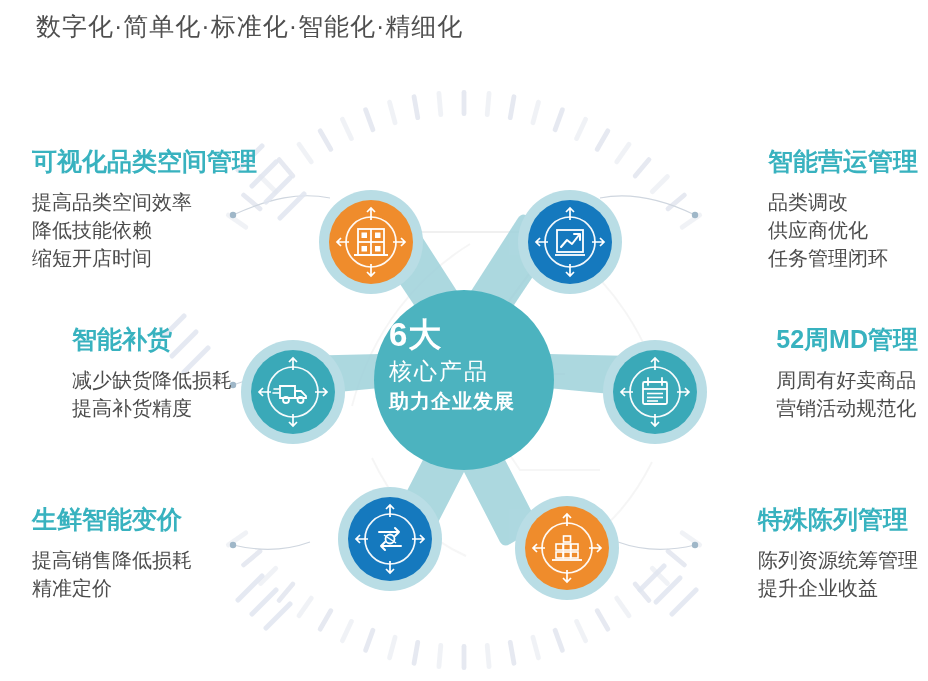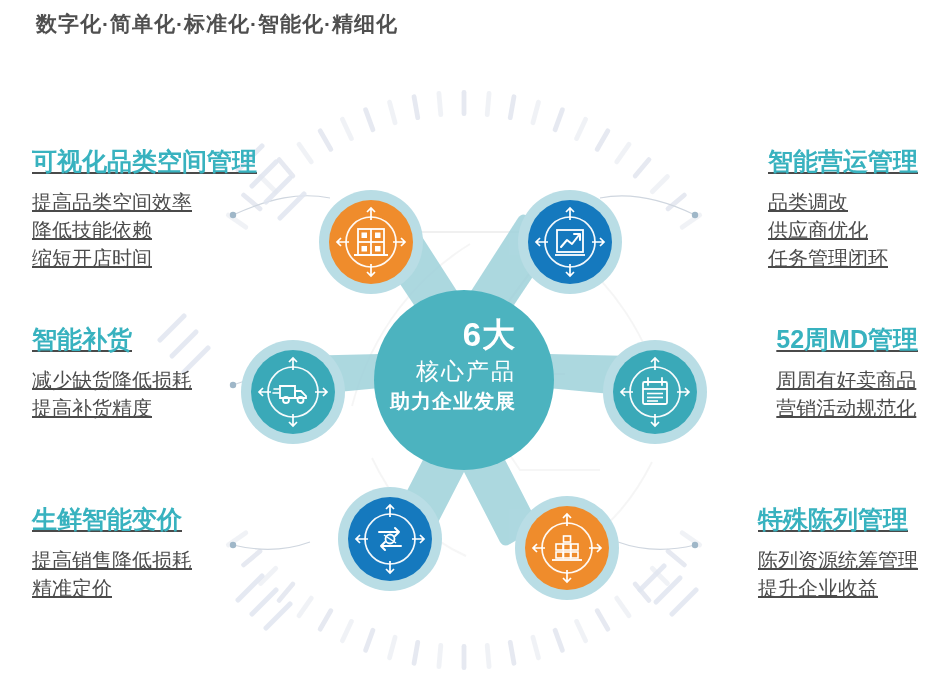--- a/index.html
+++ b/index.html
@@ -16,42 +16,42 @@
     font-family: "Liberation Sans", "DejaVu Sans", sans-serif;
     color: #4a4a4a;
     -webkit-font-smoothing: antialiased;
   }
 
   
   .page-title {
     position: absolute;
     left: 36px;
     top: 10px;
-    font-size: 21px;
+    font-size: 25px;
     letter-spacing: 1px;
     color: #4f4f4f;
-    font-weight: 700;
+    font-weight: 400;
     white-space: nowrap;
   }
 
   
   .bg-layer {
     position: absolute;
     left: 0; top: 0;
     width: 928px; height: 681px;
     pointer-events: none;
   }
 
   
   .hub-text {
     position: absolute;
-    left: 366px;
+    left: 389px;
     top: 318px;
     width: 150px;
-    text-align: right;
+    text-align: left;
     color: #ffffff;
     line-height: 1;
     pointer-events: none;
   }
   .hub-big {
     font-size: 33px;
     font-weight: 700;
     letter-spacing: 1px;
     margin-bottom: 9px;
   }
@@ -63,21 +63,20 @@
   }
   .hub-small {
     font-size: 20px;
     font-weight: 700;
     letter-spacing: 1px;
   }
 
   
   .block {
     position: absolute;
-    text-decoration: underline;
   }
   .block.left  { left: 32px;  text-align: left; }
   .block.right { right: 10px; text-align: left; }
 
   .block-title {
     font-size: 25px;
     font-weight: 700;
     color: #38b2bf;
     margin: 0 0 12px 0;
     white-space: nowrap;
@@ -89,21 +88,21 @@
     list-style: none;
   }
   .block-lines li {
     font-size: 20px;
     color: #4c4c4c;
     line-height: 1.42;
     white-space: nowrap;
   }
 
   .b-lt { top: 148px; }
-  .b-lm { top: 326px; }
+  .b-lm { top: 326px; margin-left: 40px; }
   .b-lb { top: 506px; }
   .b-rt { top: 148px; }
   .b-rm { top: 326px; }
   .b-rb { top: 506px; }
 </style>
 </head>
 <body>
 
 <div class="page-title">数字化·简单化·标准化·智能化·精细化</div>
 

